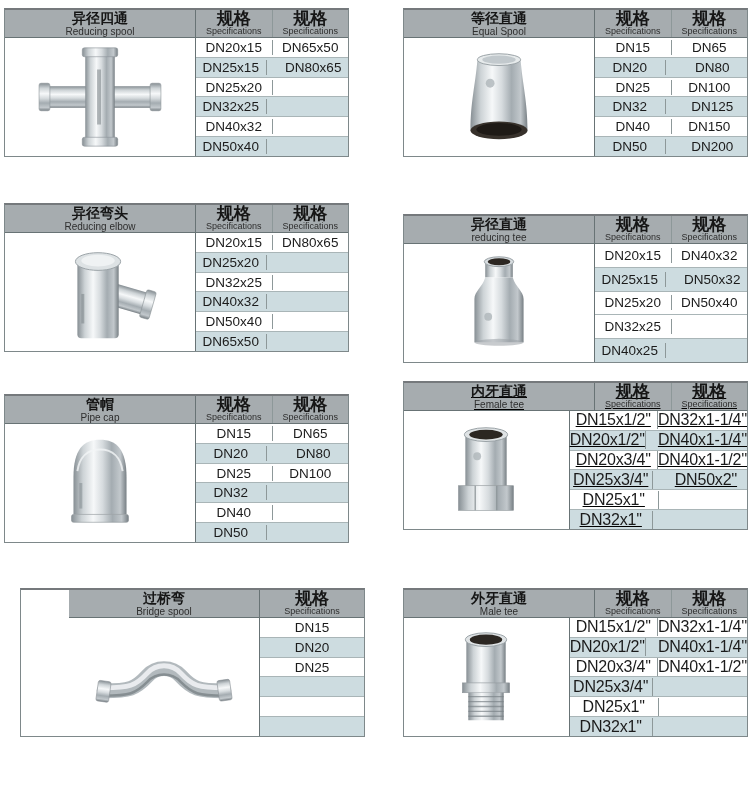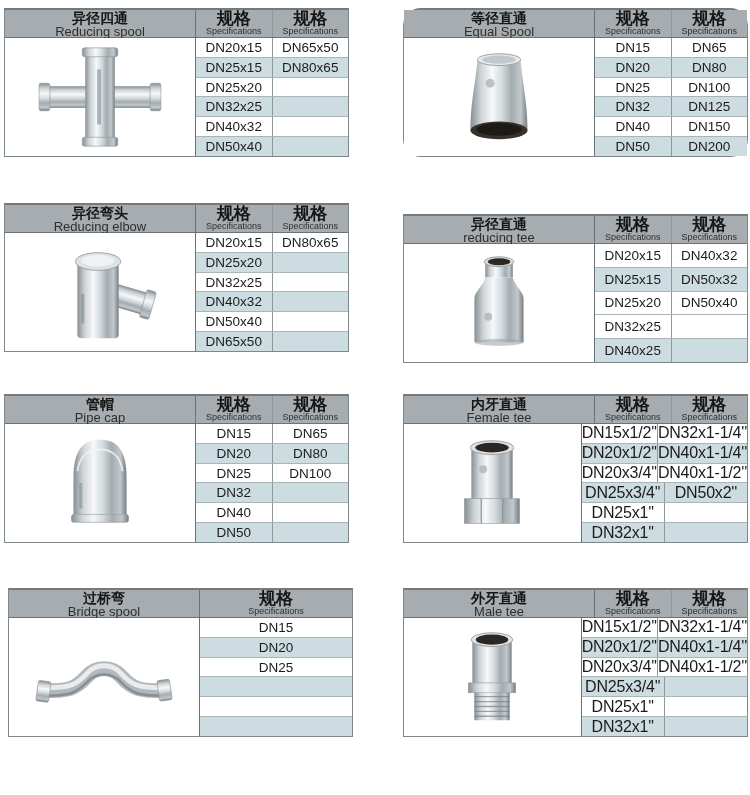--- a/index.html
+++ b/index.html
@@ -7,30 +7,30 @@
     font-family:"Liberation Sans","DejaVu Sans",sans-serif; position:relative; overflow:hidden; }
   .section { position:absolute; width:345px; height:149px; background:#fff;
     border:1px solid #7e888a; border-top:2px solid #75797c; display:flex; flex-direction:column; }
   .hdr { display:flex; height:28px; background:#a6acaf; border-bottom:1px solid #687375; flex:none; }
   .title-cell { width:191px; border-right:1px solid #687375; display:flex; flex-direction:column;
     justify-content:center; align-items:center; }
   .spec-hd { flex:1; display:flex; flex-direction:column; justify-content:center; align-items:center;
     border-right:1px solid #8d9899; }
   .spec-hd:last-child { border-right:none; }
   .t-cn { font-size:14px; font-weight:bold; line-height:15px; color:#161616; }
-  .t-en { font-size:13px; line-height:11px; color:#2e2e2e; }
+  .t-en { font-size:10px; line-height:11px; color:#2e2e2e; }
   .s-cn { font-size:17px; font-weight:bold; line-height:14px; color:#161616; }
   .s-en { font-size:9px; line-height:10px; color:#2e2e2e;text-align:center; }
   .tbody { flex:1; display:flex; min-height:0; }
   .img-cell { width:191px; border-right:1px solid #687375; display:flex; align-items:center;
     justify-content:center; background:#fff; }
   .rows { flex:1; display:flex; flex-direction:column; }
-  .row { flex:1; display:flex; border-bottom:1px solid #a9b5b7; background:#ffffff; }
+  .row { flex:1; display:flex; border-bottom:1px solid #a9b5b7; background:#ffffff;align-items:center; }
   .row:last-child { border-bottom:none; }
-  .row.alt { background:#cddce0; }
+  .row.alt { background:#cddce0;gap:12px; }
   .cell { flex:1; display:flex; align-items:center; justify-content:center; font-size:13.5px;
     color:#1b1b1b; border-right:1px solid #8d9899; white-space:nowrap; }
   .cell:last-child { border-right:none; }
   .tight .cell { font-size:16px; letter-spacing:-0.2px; }
 </style>
 </head>
 <body>
 
 <div class="section" style="left:4px;top:8px;">
   <div class="hdr">
@@ -102,21 +102,21 @@
           <div class="cell"></div>
         </div>
       <div class="row alt">
           <div class="cell">DN50x40</div>
           <div class="cell"></div>
         </div>
     </div>
   </div>
 </div>
 
-<div class="section" style="left:403px;top:8px;border-radius:18px;">
+<div class="section" style="left:403px;top:8px;">
   <div class="hdr">
     <div class="title-cell">
       <div class="t-cn">等径直通</div>
       <div class="t-en">Equal Spool</div>
     </div>
     <div class="spec-hd">
       <div class="s-cn">规格</div>
       <div class="s-en">Specifications</div>
     </div>
     <div class="spec-hd">
@@ -371,21 +371,21 @@
           <div class="cell"></div>
         </div>
       <div class="row alt">
           <div class="cell">DN50</div>
           <div class="cell"></div>
         </div>
     </div>
   </div>
 </div>
 
-<div class="section tight" style="left:403px;top:394px;">
+<div class="section tight" style="left:403px;top:381px;text-decoration:underline;">
   <div class="hdr">
     <div class="title-cell">
       <div class="t-cn">内牙直通</div>
       <div class="t-en">Female tee</div>
     </div>
     <div class="spec-hd">
       <div class="s-cn">规格</div>
       <div class="s-en">Specifications</div>
     </div>
     <div class="spec-hd">
@@ -438,21 +438,21 @@
           <div class="cell"></div>
         </div>
       <div class="row alt">
           <div class="cell">DN32x1''</div>
           <div class="cell"></div>
         </div>
     </div>
   </div>
 </div>
 
-<div class="section" style="left:8px;top:588px;">
+<div class="section" style="left:20px;top:588px;padding-left:48px;">
   <div class="hdr">
     <div class="title-cell">
       <div class="t-cn">过桥弯</div>
       <div class="t-en">Bridge spool</div>
     </div>
     <div class="spec-hd">
       <div class="s-cn">规格</div>
       <div class="s-en">Specifications</div>
     </div>
   </div>

